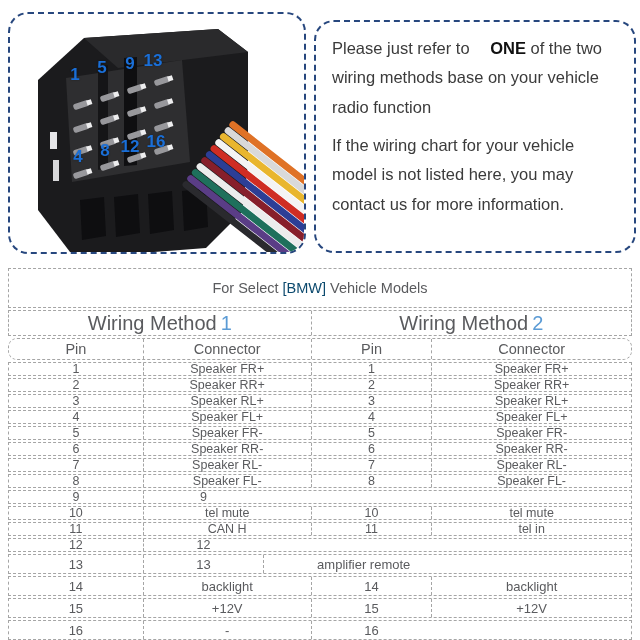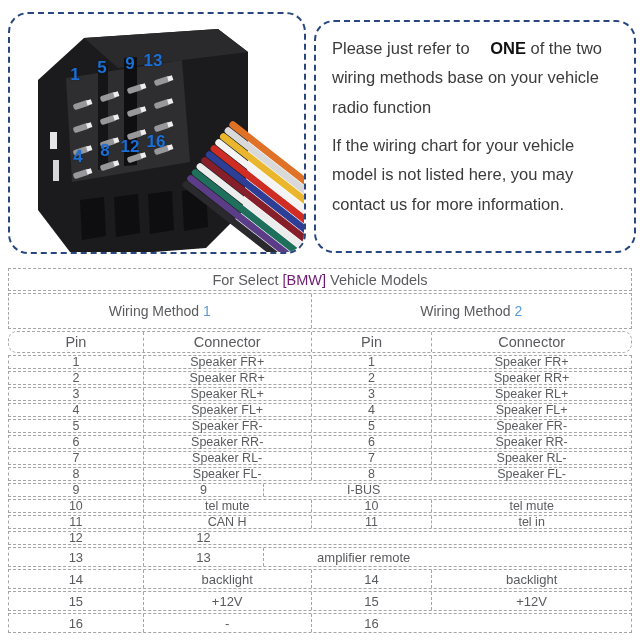--- a/index.html
+++ b/index.html
@@ -36,29 +36,29 @@
   .trow {
     display:flex; align-items:stretch; box-sizing:border-box;
     border:1px dashed #a5a5a5; margin-bottom:2px; background:#fff;
   }
   .tc {
     display:flex; align-items:center; justify-content:center;
     box-sizing:border-box; border-left:1px dashed #a5a5a5;
     white-space:nowrap; overflow:visible;
   }
   .tc:first-child { border-left:none; }
-  .row-title   { height:23px; font-size:14.5px; }
-  .row-methods { height:36px; font-size:14px; }
+  .row-title   { height:40px; font-size:14.5px; }
+  .row-methods { height:26px; font-size:20px; }
   .row-colhdr  { height:22px; font-size:14.5px;border-radius:9px; }
   .trow.data      { height:14px; font-size:12.5px; }
   .trow.data.tall { height:20px; font-size:13px; }
   .c1{width:21.5%} .c2{width:27%} .c3{width:19.4%} .c4{width:32.1%}
   .m1{width:48.5%} .m2{width:51.5%}
   .cfull{width:100%}
-  .brand  { color:#701a75; }
+  .brand  { color:#0c4a6e; }
   .mnum   { color:#5b9bd5; margin-left:4px; }
 </style>
 </head>
 <body>
 
 <div class="dashed-box" id="photoBox">
   <svg id="connSvg" width="298" height="242" viewBox="0 0 298 242">
 
     <path d="M28,66 L74,24 L208,15 L238,38 L238,150 L232,198 L196,234 L118,240 L60,238 L28,196 Z" fill="#1b1b1d"></path>
 
@@ -243,21 +243,20 @@
       </div>
       <div class="trow data">
         <div class="tc c1">8</div>
         <div class="tc c2">Speaker FL-</div>
         <div class="tc c3">8</div>
         <div class="tc c4">Speaker FL-</div>
       </div>
       <div class="trow data">
         <div class="tc c1">9</div>
         <div class="tc c3">9</div>
-        <div class="tc c4">I-BUS</div>
       </div>
       <div class="trow data">
         <div class="tc c1">10</div>
         <div class="tc c2">tel mute</div>
         <div class="tc c3">10</div>
         <div class="tc c4">tel mute</div>
       </div>
       <div class="trow data">
         <div class="tc c1">11</div>
         <div class="tc c2">CAN H</div>

